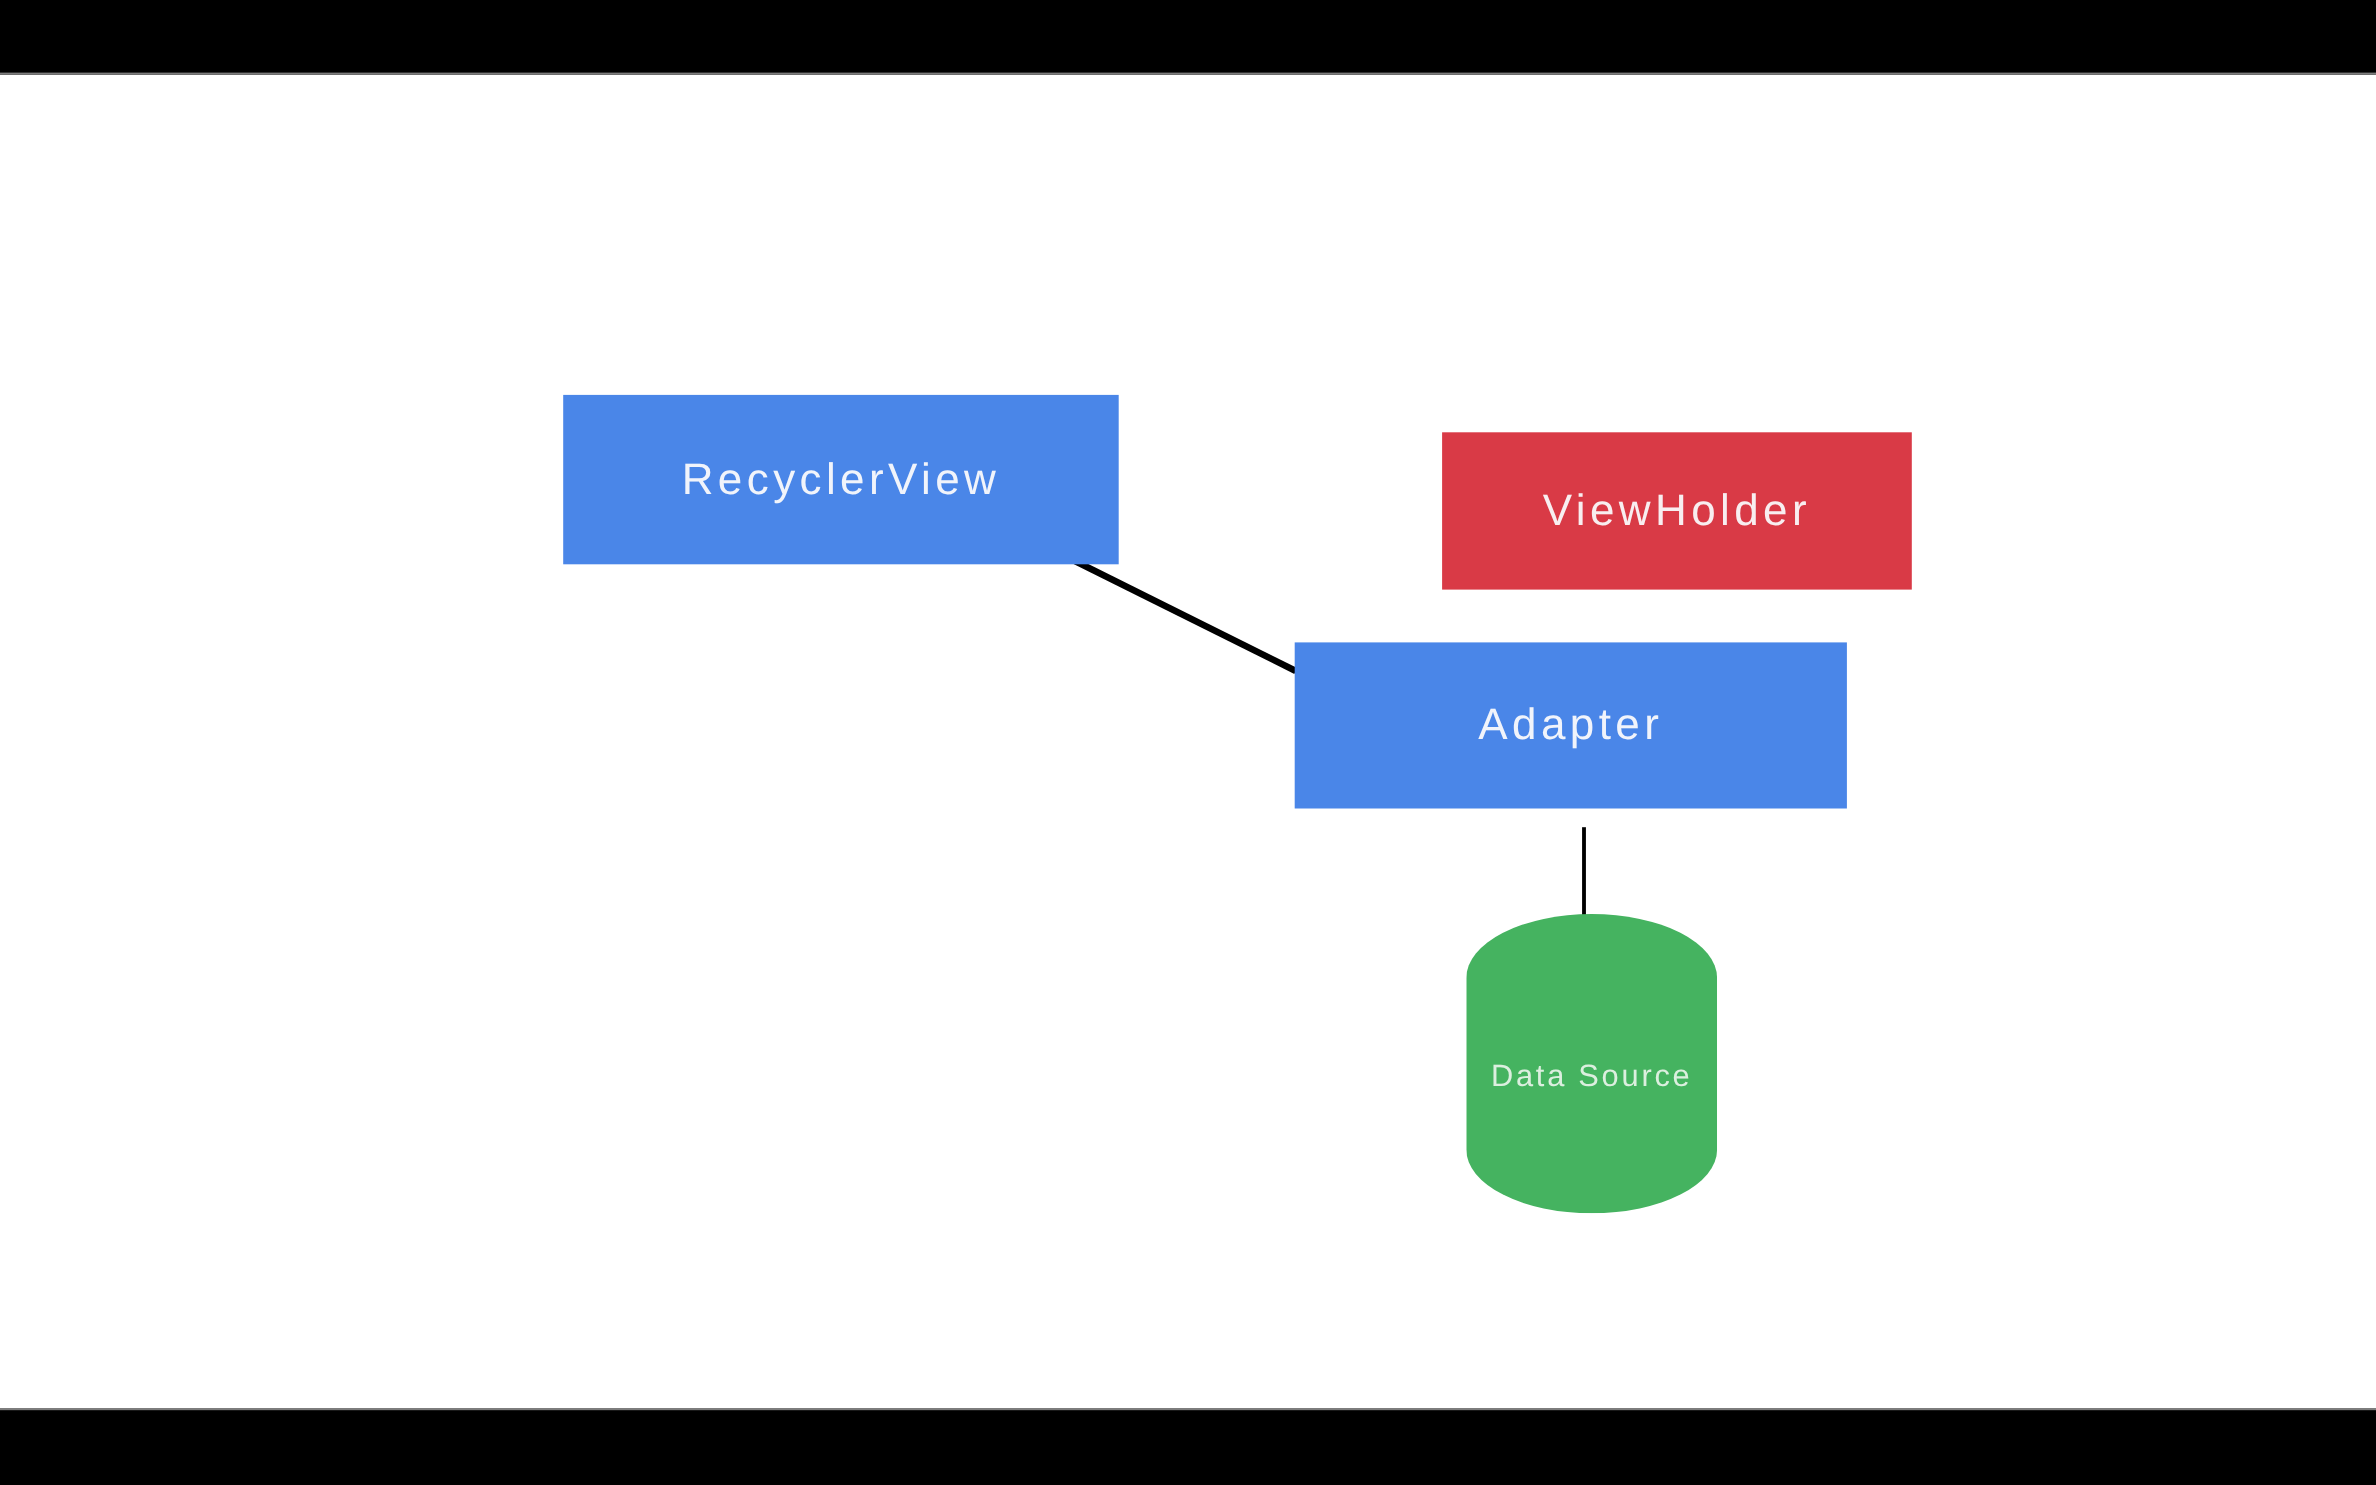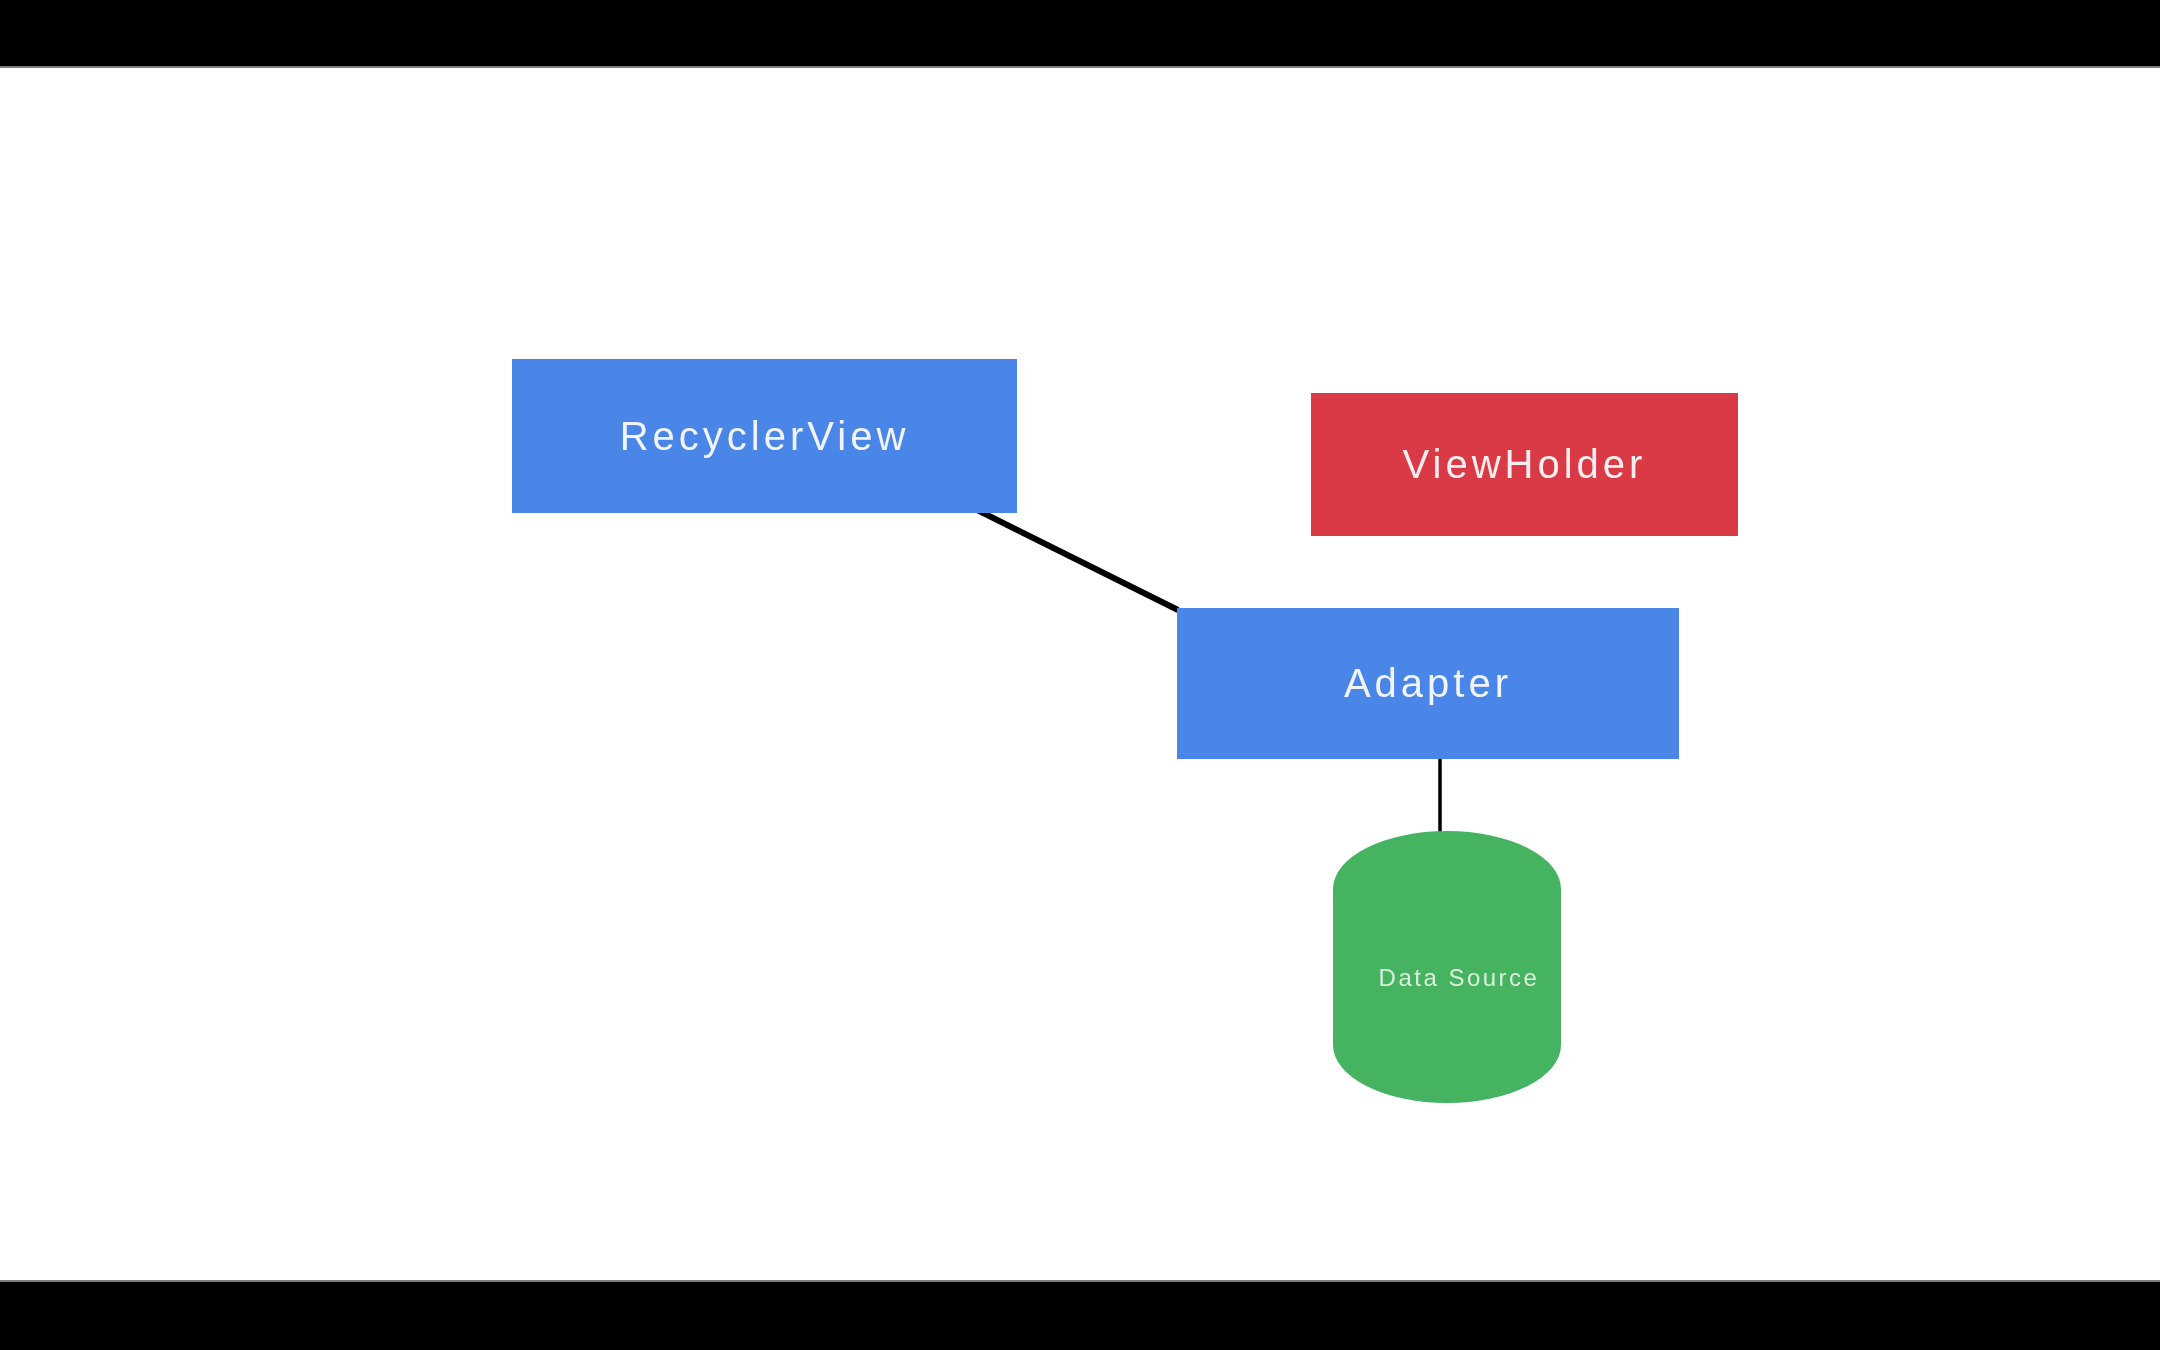--- a/index.html
+++ b/index.html
@@ -47,45 +47,45 @@
     align-items: center;
     justify-content: center;
   }
   .node-label {
     font-weight: 300;
     letter-spacing: 4px;
     white-space: nowrap;
   }
   .box-recyclerview { left: 512px; top: 331px; width: 505px; height: 154px; }
   .box-viewholder   { left: 1311px; top: 393px; width: 427px; height: 143px; justify-content: center; }
-  .box-adapter      { left: 1177px; top: 608px; width: 502px; height: 151px; }
+  .box-adapter      { left: 1177px; top: 584px; width: 502px; height: 151px; }
   .box-label { font-size: 40px; }
   .cylinder-wrap {
     position: absolute;
     left: 1333px;
     top: 831px;
     width: 228px;
     height: 272px;
   }
   .cylinder-wrap svg {
     position: absolute;
     left: 0;
     top: 0;
   }
   .cylinder-label {
     position: absolute;
-    left: 12px;
+    left: 0;
     top: 0;
     width: 100%;
     height: 100%;
     display: flex;
     align-items: center;
     justify-content: center;
     transform: translateY(11px);
-    font-size: 24px;
+    font-size: 28px;
     font-weight: 300;
     letter-spacing: 2.5px;
     white-space: nowrap;
   }
 </style>
 </head>
 <body>
 
 <div class="stage">
 

